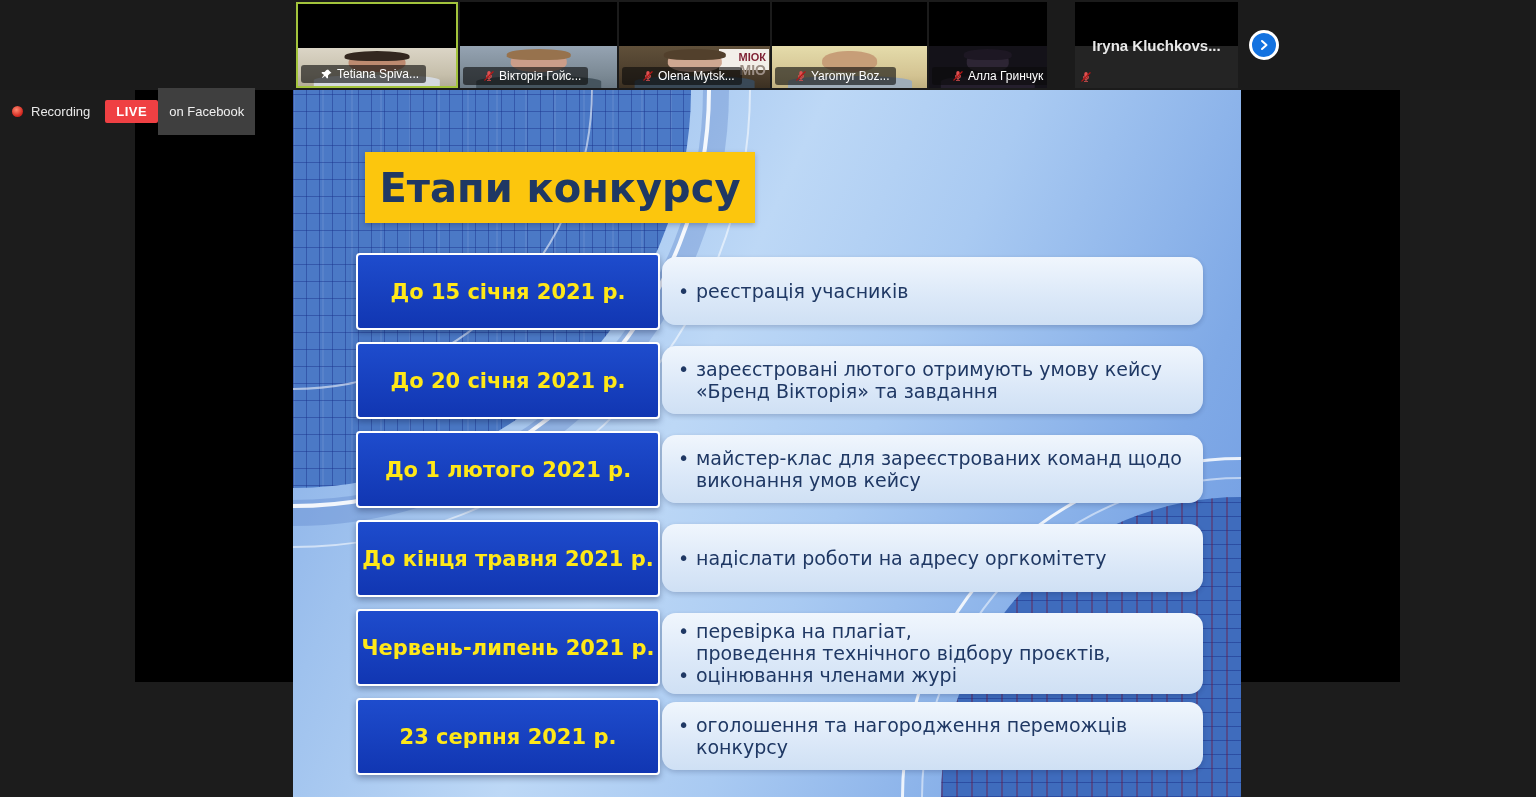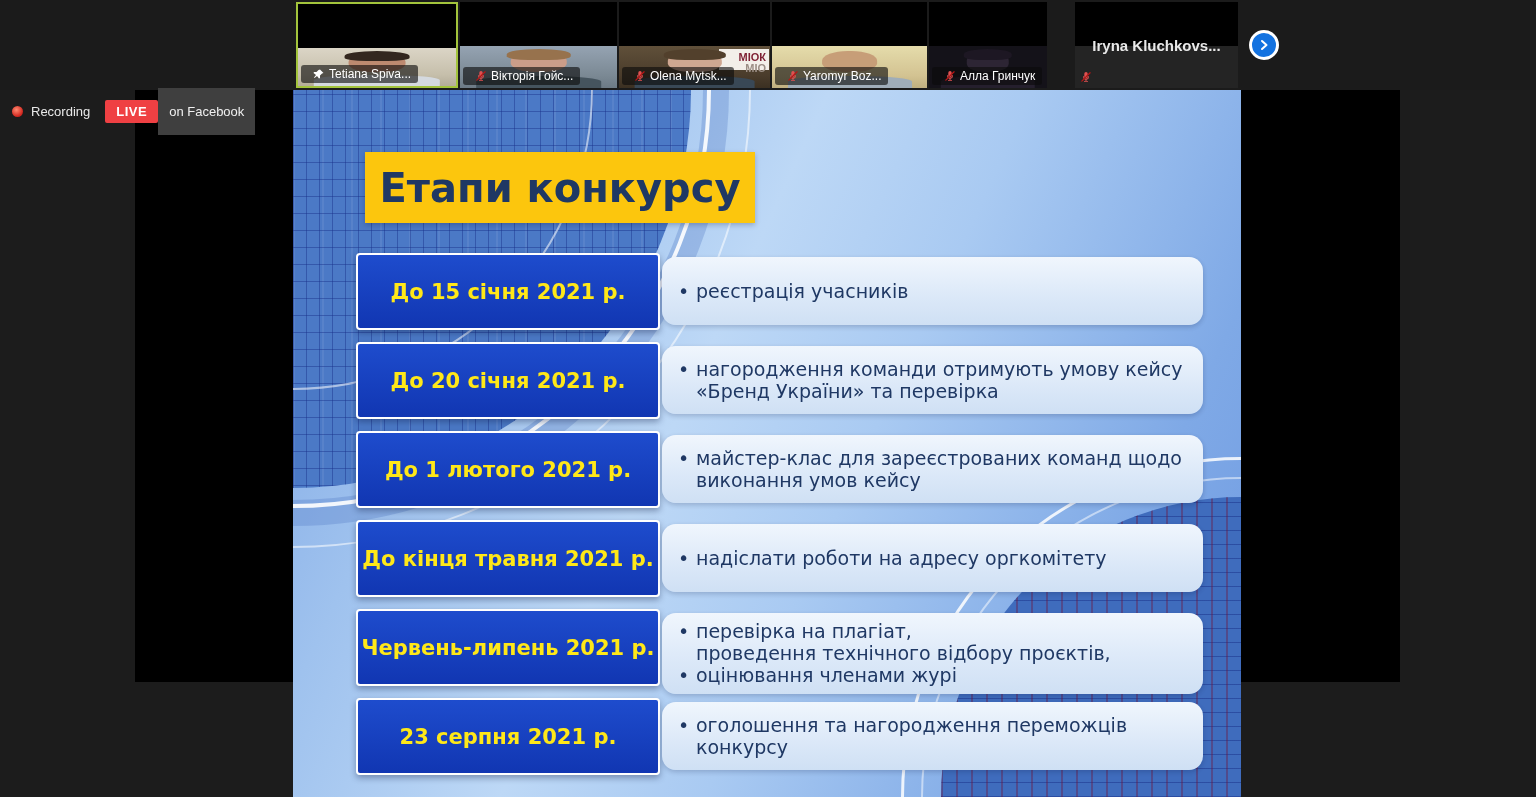--- a/index.html
+++ b/index.html
@@ -28,23 +28,23 @@
   .p2 .vid{background:linear-gradient(180deg,#60503a 0%,#4a3c2b 70%,#3b3022 100%);}
   .p2{--skin:#cfa791;--hair:#52402c;--shirt:#394856;}
   .p3 .vid{background:linear-gradient(180deg,#e5dcab 0%,#d3c392 70%,#c0b080 100%);}
   .p3{--skin:#c79e78;--hair:transparent;--shirt:#9fadb9;}
   .p4 .vid{background:#141219;}
   .p4{--skin:#2d2534;--hair:#1d1723;--shirt:#251f2d;}
   .p5 .vid{background:#242424;}
   .poster{position:absolute;right:1px;top:3px;bottom:18px;width:33%;background:#f3efe9;
           color:#7e1f32;font-weight:bold;display:flex;flex-direction:column;align-items:flex-end;
           justify-content:space-between;padding:3px 3px;box-sizing:border-box;font-size:11px;line-height:1;}
-  .poster .pw2{font-size:11px;color:#9c8f86;}
+  .poster .pw2{font-size:14px;color:#9c8f86;}
   .badge{position:absolute;left:3px;bottom:3px;display:flex;align-items:center;gap:4px;
-         background:rgba(12,12,12,.62);border-radius:3px;padding:2px 7px 2px 12px;
+         background:rgba(12,12,12,.62);border-radius:3px;padding:2px 7px 2px 20px;
          color:#fff;font-size:12px;white-space:nowrap;max-width:calc(100% - 8px);overflow:hidden;}
   .badge.bare{background:transparent;padding:2px 2px;}
   .icon{display:inline-flex;width:12px;height:12px;flex:none;}
   .icon svg{width:12px;height:12px;}
   .center-name{position:absolute;left:0;right:0;top:50%;transform:translateY(-50%);
          text-align:center;color:#e9e9e9;font-size:15px;font-weight:bold;display:none;}
   .tile.novideo .center-name{display:block;}
   
   .nextbtn{position:absolute;left:1249px;top:30px;width:30px;height:30px;border-radius:50%;
         background:var(--arrow-blue,#1372e0);border:3px solid #fff;box-sizing:border-box;
@@ -281,22 +281,22 @@
   </div>
         <div class="row" style="top: 252px;">
     <div class="datebox">
       <span class="datetext">До 20 січня 2021 р.</span>
     </div>
     <div class="descbox">
       <ul class="blist">
               <li>
                 <span class="bdot">•</span>
                 <span class="btext">
-                  <span class="line">нагородження команди отримують умову кейсу</span>
-                  <span class="line">«Бренд України» та перевірка</span>
+                  <span class="line">зареєстровані лютого отримують умову кейсу</span>
+                  <span class="line">«Бренд Вікторія» та завдання</span>
                 </span>
               </li>
             </ul>
     </div>
   </div>
         <div class="row" style="top: 341px;">
     <div class="datebox">
       <span class="datetext">До 1 лютого 2021 р.</span>
     </div>
     <div class="descbox">

